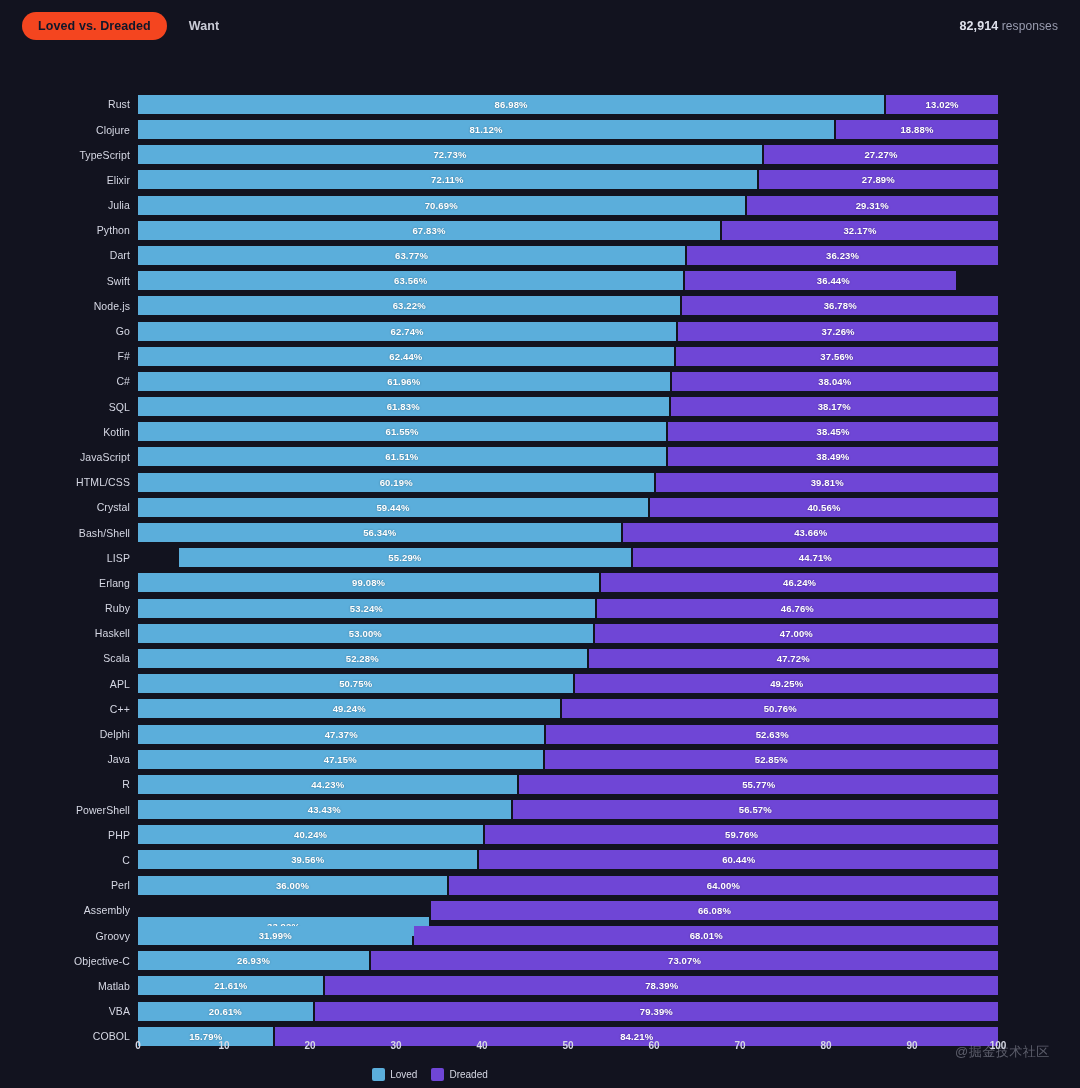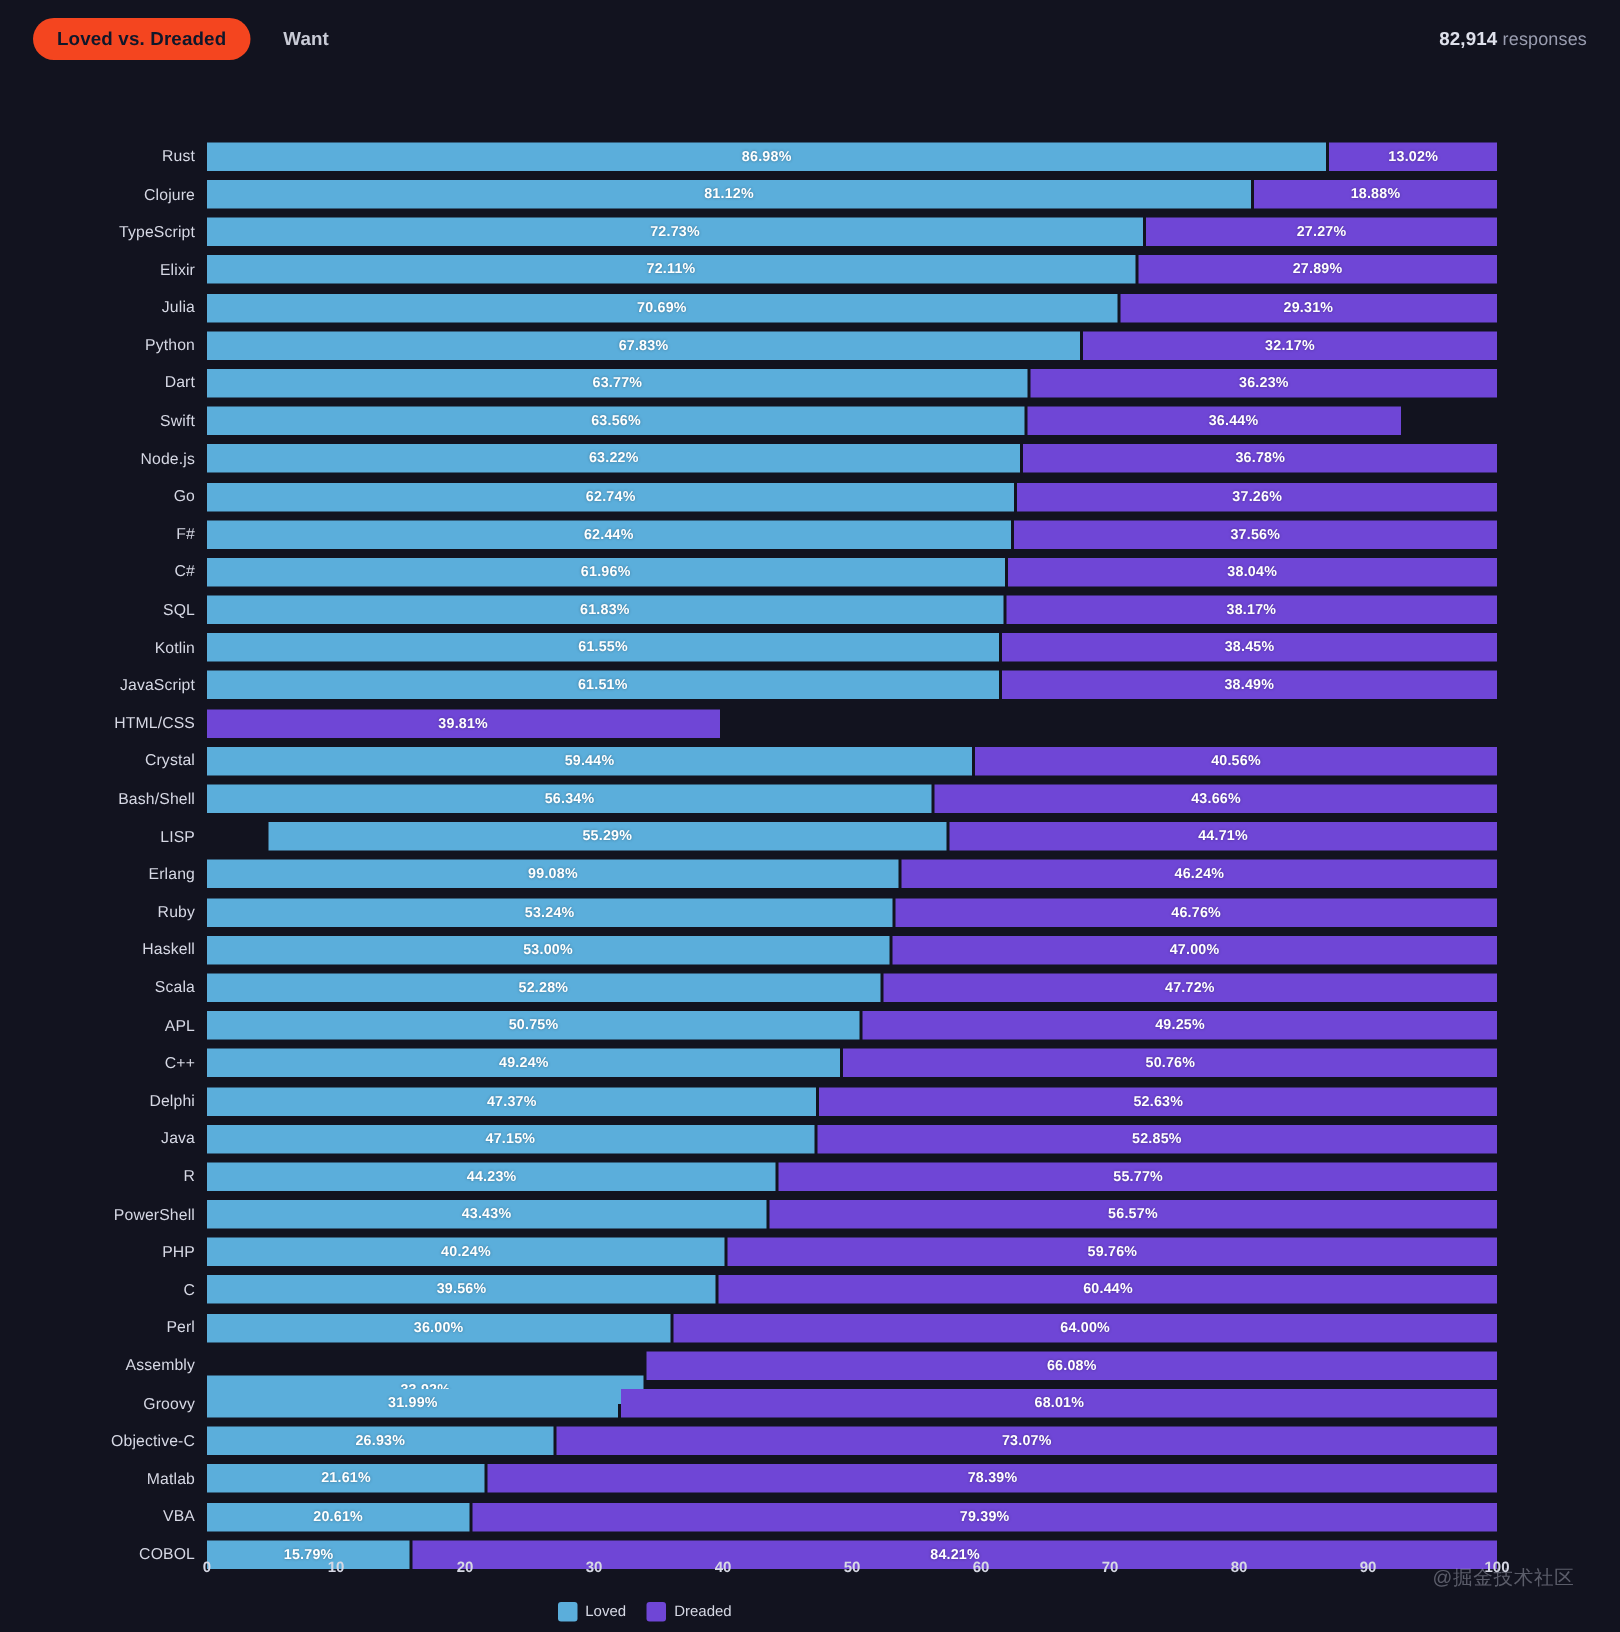--- a/index.html
+++ b/index.html
@@ -236,21 +236,21 @@
         <div class="row-label">Dart</div>
         <div class="row-bars">
           <div class="seg loved" style="width: 547.147px;">63.77%</div>
           <div class="seg dreaded" style="width: 310.853px;">36.23%</div>
         </div>
       </div>
       <div class="row">
         <div class="row-label">Swift</div>
         <div class="row-bars">
           <div class="seg loved" style="width: 545.345px;">63.56%</div>
-          <div class="seg dreaded" style="width: 249px; padding-left: 25px;">36.44%</div>
+          <div class="seg dreaded" style="width: 271px; padding-left: 25px;">36.44%</div>
         </div>
       </div>
       <div class="row">
         <div class="row-label">Node.js</div>
         <div class="row-bars">
           <div class="seg loved" style="width: 542.428px;">63.22%</div>
           <div class="seg dreaded" style="width: 315.572px;">36.78%</div>
         </div>
       </div>
       <div class="row">
@@ -291,20 +291,21 @@
       <div class="row">
         <div class="row-label">JavaScript</div>
         <div class="row-bars">
           <div class="seg loved" style="width: 527.756px;">61.51%</div>
           <div class="seg dreaded" style="width: 330.244px;">38.49%</div>
         </div>
       </div>
       <div class="row">
         <div class="row-label">HTML/CSS</div>
         <div class="row-bars">
+          <div class="seg loved" style="width: 516.43px;">60.19%</div>
           <div class="seg dreaded" style="width: 341.57px;">39.81%</div>
         </div>
       </div>
       <div class="row">
         <div class="row-label">Crystal</div>
         <div class="row-bars">
           <div class="seg loved" style="width: 509.995px;">59.44%</div>
           <div class="seg dreaded" style="width: 348.005px;">40.56%</div>
         </div>
       </div>

